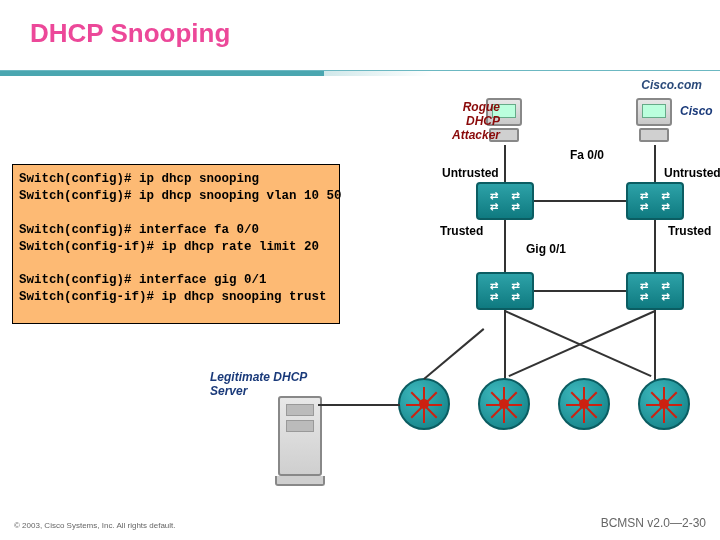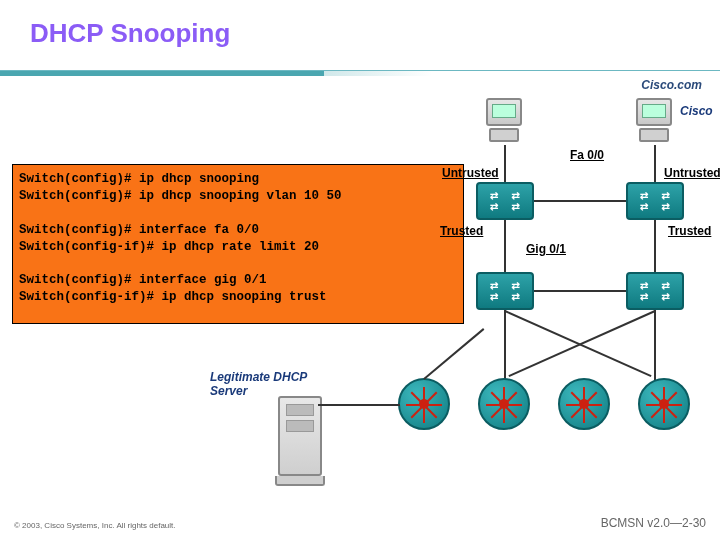--- a/index.html
+++ b/index.html
@@ -1,31 +1,31 @@
 <!DOCTYPE html>
 <html><head>
 <meta charset="utf-8">
 <style>
   * { box-sizing: border-box; margin: 0; padding: 0; }
   html, body { width: 720px; height: 540px; font-family: Arial, Helvetica, sans-serif; background: #fff; overflow: hidden; }
   .slide { position: relative; width: 720px; height: 540px; }
-  .title { position: absolute; top: 18px; left: 30px; font-size: 26px; font-weight: bold; color: #8b5cf6; }
+  .title { position: absolute; top: 18px; left: 30px; font-size: 26px; font-weight: bold; color: #ec4899; }
   .note { position: absolute; top: 16px; left: 440px; width: 270px; font-size: 18px; font-weight: bold; color: #000; }
   .rule { position: absolute; top: 70px; left: 0; width: 720px; height: 6px;
           background: linear-gradient(to right, #4aa6b0 0%, #4aa6b0 45%, #d0e8ea 45%, #fff 60%, #fff 100%);
           border-top: 1px solid #6cb8c2; }
   .brand { position: absolute; top: 78px; right: 18px; font-size: 12px; font-style: italic; font-weight: bold; color: #2a4a7a; }
-  .codebox { position: absolute; left: 12px; top: 164px; width: 452px; height: 160px;
-             border: 1px solid #000; padding: 6px; background: #f97316; }
+  .codebox { position: absolute; left: 12px; top: 164px; width: 328px; height: 160px;
+             border: 1px solid #000; padding: 6px; background: #fdba74; }
   .codebox pre { font-family: "Courier New", monospace; font-size: 12.5px; font-weight: bold; line-height: 1.35; white-space: pre; }
   .footer-left { position: absolute; left: 14px; bottom: 10px; font-size: 8px; color: #666; }
   .footer-right { position: absolute; right: 14px; bottom: 10px; font-size: 12px; color: #666; }
 
   
-  .lbl { position: absolute; font-size: 12px; font-weight: bold; color: #000; text-decoration: underline; }
+  .lbl { position: absolute; font-size: 12px; font-weight: bold; color: #000; }
   .redlbl { position: absolute; font-size: 12px; font-weight: bold; font-style: italic; color: #8a0a0a; }
   .bluelbl { position: absolute; font-size: 12px; font-weight: bold; font-style: italic; color: #1a3a7a; }
 
   
   .pc { position: absolute; }
   .pc .mon { width: 36px; height: 28px; background: linear-gradient(#e6e6e6,#c9c9c9); border: 2px solid #888; border-radius: 3px; position: relative; }
   .pc .mon:after { content:""; position:absolute; top:4px; left:4px; right:4px; bottom:6px; background:#bfd; border:1px solid #6a8; }
   .pc .base { width: 30px; height: 14px; background:#d0d0d0; border:2px solid #888; margin:2px auto 0; border-radius:2px; }
 
   .sw { position: absolute; width: 58px; height: 38px; }
@@ -71,20 +71,21 @@
 
   <div class="pc" style="left:486px; top:98px;">
       <div class="mon"></div>
       <div class="base"></div>
     </div>
   <div class="pc" style="left:636px; top:98px;">
       <div class="mon"></div>
       <div class="base"></div>
     </div>
 
+  <div class="redlbl" style="left:430px; top:100px; width:70px; text-align:right;">Rogue DHCP Attacker</div>
   <div class="bluelbl" style="left:680px; top:104px;">Cisco</div>
 
   <div class="lbl" style="left:570px; top:148px;">Fa 0/0</div>
 
   <div class="link" style="left:504px; top:145px; width:2px; height:38px;"></div>
   <div class="link" style="left:654px; top:145px; width:2px; height:38px;"></div>
 
   <div class="lbl" style="left:442px; top:166px;">Untrusted</div>
   <div class="lbl" style="left:664px; top:166px;">Untrusted</div>
 

